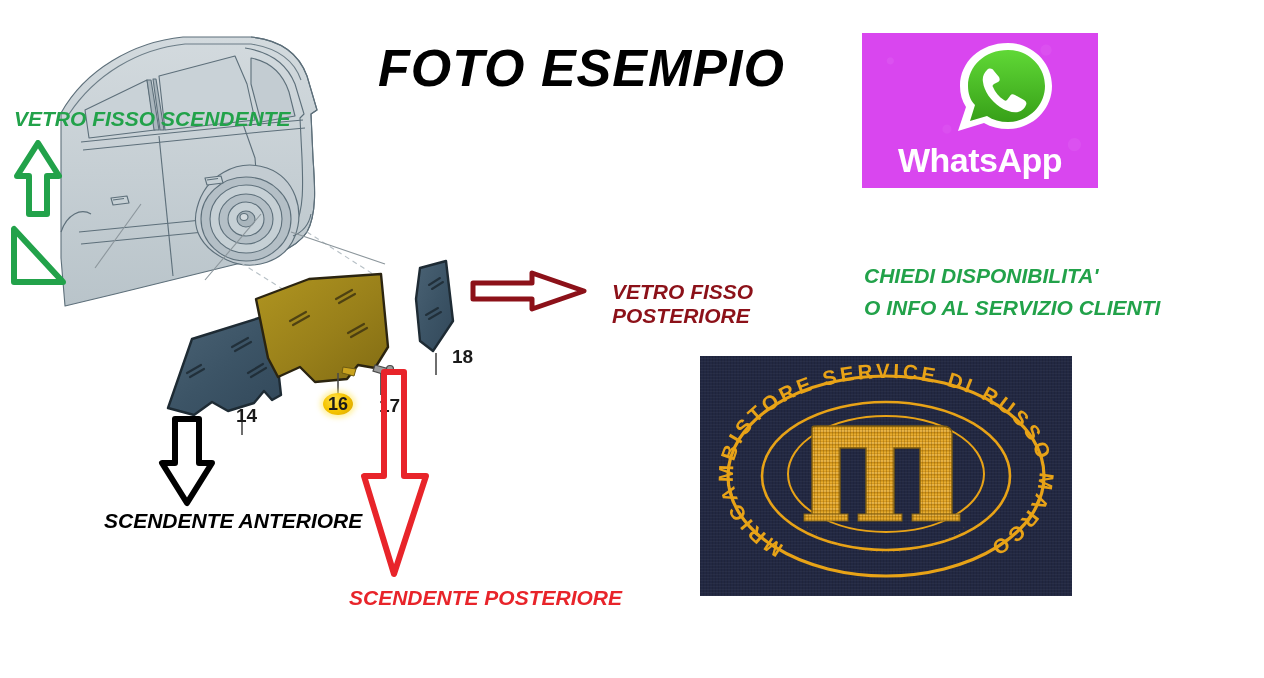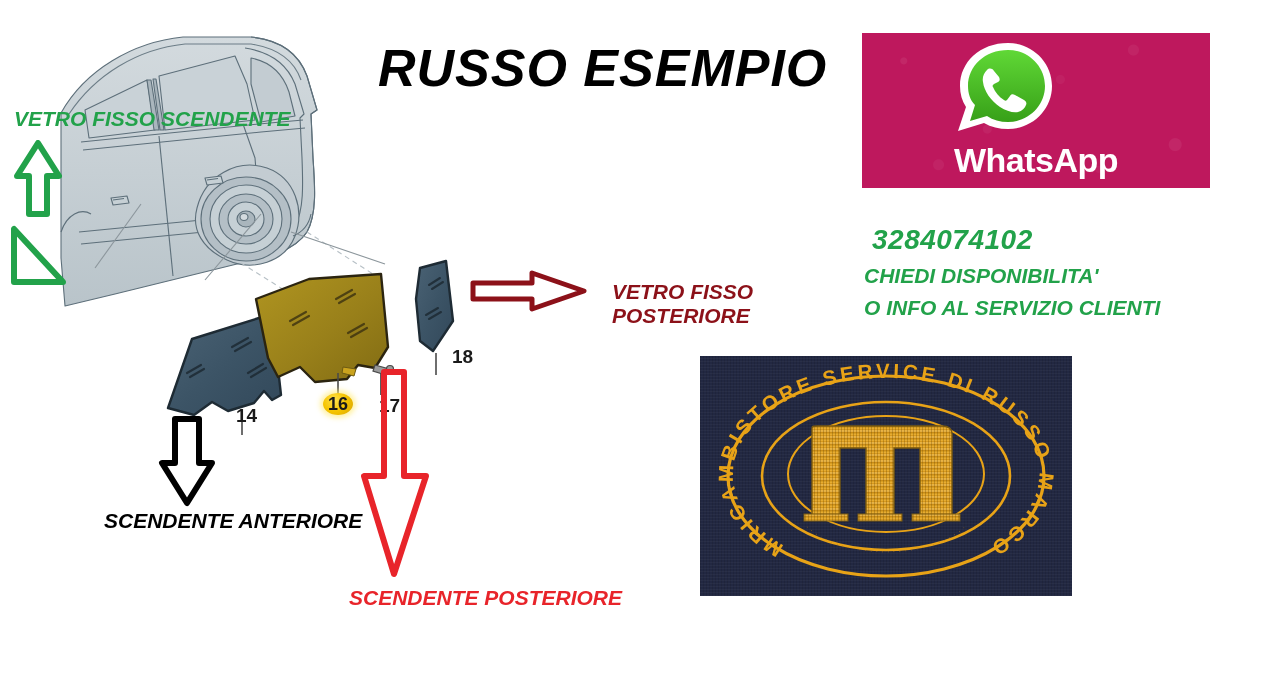--- a/index.html
+++ b/index.html
@@ -89,22 +89,22 @@
   
   #arrow-green   { left: 14px;  top: 140px; }
   #tri-green     { left: 8px;   top: 225px; }
   #arrow-darkred { left: 470px; top: 269px; }
   #arrow-black   { left: 157px; top: 415px; }
   #arrow-red     { left: 360px; top: 368px; }
 
   
   #wa-box {
     left: 862px; top: 33px;
-    width: 348px; height: 155px;
-    background: #be185d;
+    width: 236px; height: 155px;
+    background: #d946ef;
     overflow: hidden;
   }
   #wa-tex {
     position:absolute; inset:0;
     opacity:.30;
     background-image:
       radial-gradient(circle at 12% 18%, rgba(255,255,255,.22) 0 3px, transparent 4px),
       radial-gradient(circle at 78% 11%, rgba(255,255,255,.18) 0 5px, transparent 6px),
       radial-gradient(circle at 36% 62%, rgba(255,255,255,.16) 0 4px, transparent 5px),
       radial-gradient(circle at 90% 72%, rgba(255,255,255,.20) 0 6px, transparent 7px),
@@ -323,21 +323,21 @@
       <path d="M24,4 L44,4 L44,108 L66,108 L34,206 L4,108 L24,108 Z" fill="none" stroke="#e8242a" stroke-width="6" stroke-linejoin="round"></path>
     </svg>
   </div>
 
   <div class="abs anno" id="anno-vfa">VETRO FISSO SCENDENTE</div>
   <div class="abs anno" id="anno-vfp">VETRO FISSO
 POSTERIORE</div>
   <div class="abs anno" id="anno-sa">SCENDENTE ANTERIORE</div>
   <div class="abs anno" id="anno-sp">SCENDENTE POSTERIORE</div>
 
-  <div class="abs" id="foto-esempio">RUSSO ESEMPIO</div>
+  <div class="abs" id="foto-esempio">FOTO ESEMPIO</div>
 
   <div class="abs" id="wa-box">
     <div id="wa-tex"></div>
     <div id="wa-logo">
       <svg width="148" height="106" viewBox="0 0 148 106" xmlns="http://www.w3.org/2000/svg">
         <defs>
           <linearGradient id="wag" x1="0" y1="0" x2="0" y2="1">
             <stop offset="0" stop-color="#60d836"></stop>
             <stop offset="1" stop-color="#37a018"></stop>
           </linearGradient>
@@ -354,21 +354,20 @@
         <path d="M60,32 c-2,-3 -5,-3 -7,-1 -3,3 -5,7 -4,12
                  1,9 8,19 17,25 6,4 13,6 18,5 4,-1 7,-4 8,-7
                  1,-2 0,-4 -2,-5 l-9,-5 c-2,-1 -4,-1 -5,1 l-3,4
                  c-1,1 -2,1 -3,0 -5,-3 -9,-8 -11,-13 -1,-1 0,-2 1,-3 l4,-2
                  c2,-1 2,-3 1,-5 Z" fill="#ffffff"></path>
       </svg>
     </div>
     <div id="wa-word">WhatsApp</div>
   </div>
 
-  <div class="abs contact" id="phone">3284074102</div>
   <div class="abs contact" id="ask1">CHIEDI DISPONIBILITA'</div>
   <div class="abs contact" id="ask2">O INFO AL SERVIZIO CLIENTI</div>
 
   <div class="abs" id="shop-logo">
     <svg width="372" height="240" viewBox="0 0 372 240" xmlns="http://www.w3.org/2000/svg">
       <defs>
         <path id="ringpath" d="M186,214 a153,96 0 1,1 0.1,0"></path>
         <linearGradient id="mg" x1="0" y1="0" x2="0" y2="1">
           <stop offset="0" stop-color="#f0b63a"></stop>
           <stop offset="0.25" stop-color="#d7991d"></stop>

